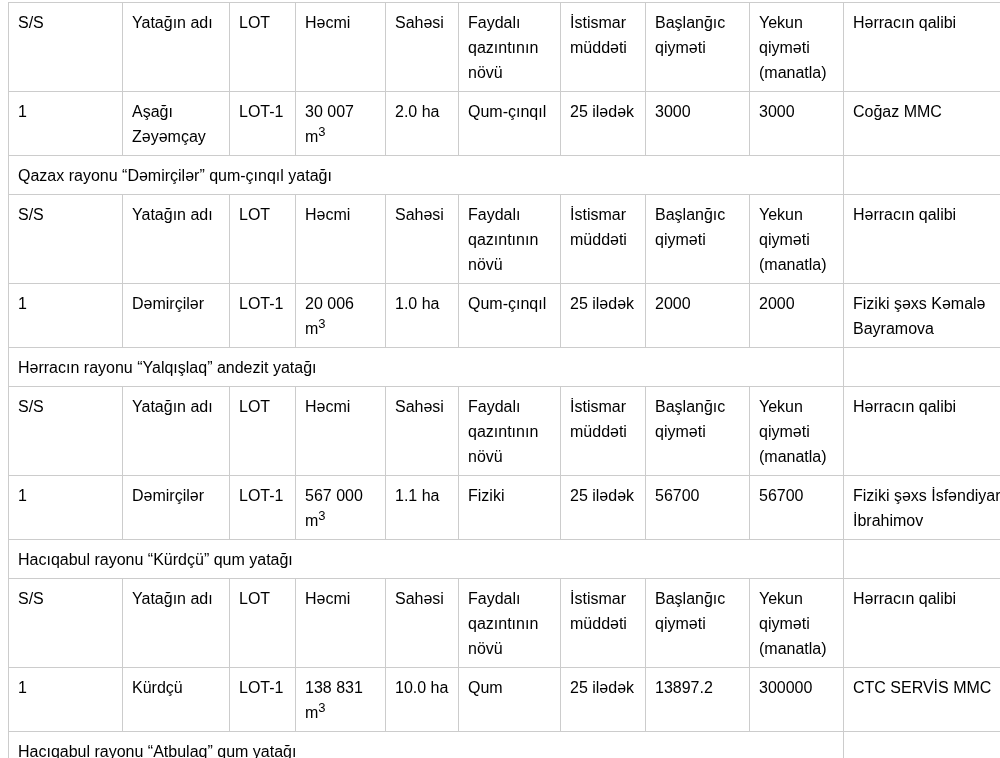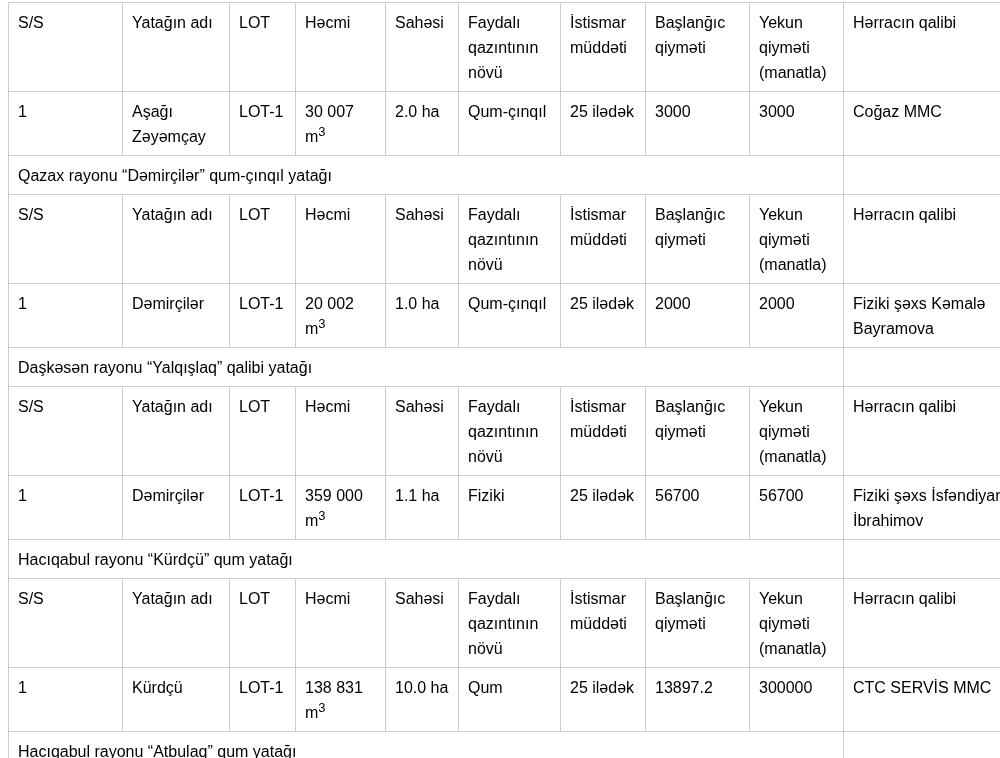--- a/index.html
+++ b/index.html
@@ -107,53 +107,53 @@
         <th>İstismar müddəti</th>
         <th>Başlanğıc qiyməti</th>
         <th>Yekun qiyməti (manatla)</th>
         <th>Hərracın qalibi</th>
       </tr>
       <tr class="data-row">
         <td>1</td>
         <td>Dəmirçilər</td>
         <td>LOT-1</td>
         <td>
-          <div>20 002</div>
+          <div>20 006</div>
           <div><span>m</span><sup class="vol-exp">3</sup></div>
         </td>
         <td>1.0 ha</td>
         <td>Qum-çınqıl</td>
         <td>25 ilədək</td>
         <td>2000</td>
         <td>2000</td>
         <td class="winner-cell">Fiziki şəxs Kəmalə Bayramova</td>
       </tr>
 
       <tr class="section-row">
-        <td colspan="9">Daşkəsən rayonu “Yalqışlaq” qalibi yatağı</td>
+        <td colspan="9">Hərracın rayonu “Yalqışlaq” andezit yatağı</td>
         <td></td>
       </tr>
       <tr class="header-row">
         <th>S/S</th>
         <th>Yatağın adı</th>
         <th>LOT</th>
         <th>Həcmi</th>
         <th>Sahəsi</th>
         <th>Faydalı qazıntının növü</th>
         <th>İstismar müddəti</th>
         <th>Başlanğıc qiyməti</th>
         <th>Yekun qiyməti (manatla)</th>
         <th>Hərracın qalibi</th>
       </tr>
       <tr class="data-row">
         <td>1</td>
         <td>Dəmirçilər</td>
         <td>LOT-1</td>
         <td>
-          <div>359 000</div>
+          <div>567 000</div>
           <div><span>m</span><sup class="vol-exp">3</sup></div>
         </td>
         <td>1.1 ha</td>
         <td>Fiziki</td>
         <td>25 ilədək</td>
         <td>56700</td>
         <td>56700</td>
         <td class="winner-cell">Fiziki şəxs İsfəndiyar İbrahimov</td>
       </tr>
 

